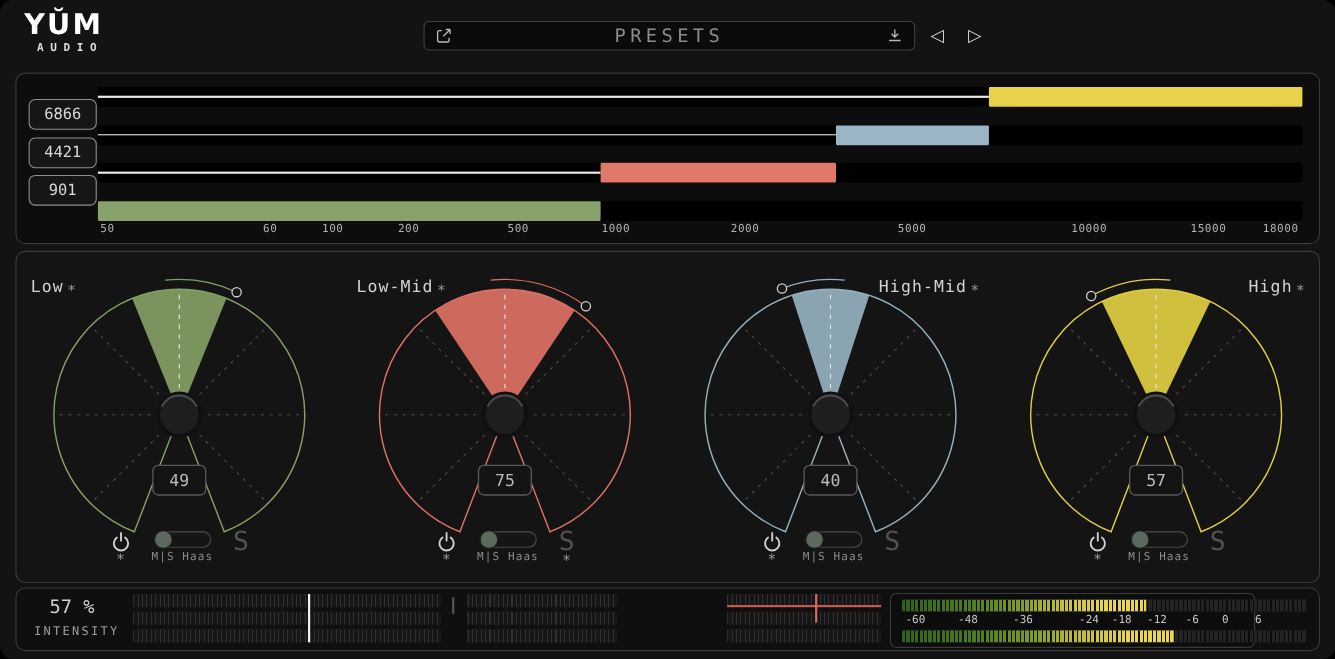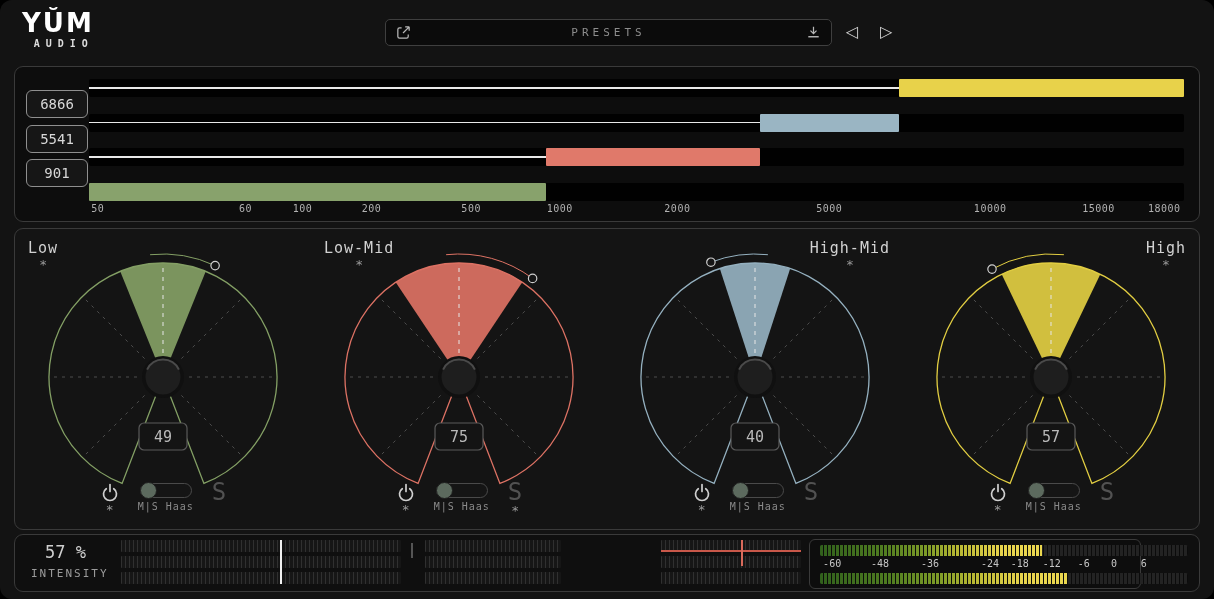--- a/index.html
+++ b/index.html
@@ -8,21 +8,21 @@
        font-family:"DejaVu Sans Mono",monospace;color:#ccc;overflow:hidden;}
 
   .panel{position:absolute;background:#0f0f0f;border:1px solid #3a3a3a;border-radius:9px;box-sizing:border-box;}
 
   
   header{position:absolute;left:0;top:0;width:100%;height:64px;}
   .brand{position:absolute;left:22px;top:9px;}
   .brand-main{font-family:"DejaVu Sans",sans-serif;font-weight:bold;font-size:26px;color:#fff;letter-spacing:2px;line-height:28px;}
   .brand-sub{font-size:10px;color:#ddd;letter-spacing:6px;text-align:right;margin-top:1px;font-weight:bold;}
   .preset-bar{position:absolute;left:385px;top:19px;width:447px;height:27px;background:#0b0b0b;border:1px solid #3f3f3f;border-radius:5px;display:flex;align-items:center;justify-content:space-between;padding:0 9px;box-sizing:border-box;}
-  .preset-label{position:absolute;left:50%;transform:translateX(-50%);font-size:11px;letter-spacing:4px;color:#8d8d8d;}
+  .preset-label{position:absolute;left:50%;transform:translateX(-50%);font-size:17px;letter-spacing:4px;color:#8d8d8d;}
   .icon-export,.icon-download{width:17px;height:17px;}
   .nav-arrow{position:absolute;top:22px;font-family:"DejaVu Sans",sans-serif;font-size:16px;color:#d2d2d2;}
   .nav-arrow.prev{left:846px;}.nav-arrow.next{left:880px;}
   .app-logo{position:absolute;right:10px;top:7px;display:flex;align-items:center;}
   .app-logo .name{font-family:"Liberation Sans",sans-serif;font-weight:700;font-size:44px;letter-spacing:-1px;color:#f5f5f5;line-height:44px;}
   .logo-bar{width:5px;height:34px;background:#f5f5f5;margin-left:4px;}
 
   
   .freq{left:14px;top:66px;width:1186px;height:156px;background:#0d0d0d;}
   .freq-rows{position:absolute;left:74px;right:15px;top:12px;height:124px;}
@@ -30,21 +30,21 @@
   .freq-line{position:absolute;left:0;top:8px;height:1.5px;background:#e8e8e8;}
   .freq-seg{position:absolute;top:0;bottom:0;border-radius:1px;}
   .freq-axis{position:absolute;left:74px;right:15px;top:136px;height:14px;}
   .freq-axis span{position:absolute;transform:translateX(-50%);font-size:10px;color:#b2b2b2;letter-spacing:.5px;}
   .xovers{position:absolute;left:11px;top:0;width:58px;height:100%;}
   .xover{position:absolute;left:0;width:62px;height:28px;background:#161616;border:1.5px solid #8f8f8f;border-radius:6px;color:#d8d8d8;font-size:14px;display:flex;align-items:center;justify-content:center;box-sizing:border-box;}
 
   
   .dials{left:14px;top:228px;width:1186px;height:302px;background:#141414;display:flex;}
   .dial-cell{position:relative;flex:1;}
-  .band-label{position:absolute;top:10px;display:flex;flex-direction:column;gap:3px;z-index:3;align-items:center;}
+  .band-label{position:absolute;top:22px;display:flex;gap:3px;z-index:3;align-items:flex-end;}
   .band-label.left{left:13px;}
   .band-label.right{right:13px;}
   .band-name{font-size:15px;color:#d2d2d2;letter-spacing:1px;}
   .ast{font-size:13px;color:#9a9a9a;line-height:9px;}
   .dial-svg{display:block;margin:22px auto 0;width:280px;height:250px;}
   .dial-controls{position:absolute;left:0;right:0;bottom:14px;display:flex;justify-content:center;align-items:flex-start;gap:18px;z-index:2;}
   .ctl{display:flex;flex-direction:column;align-items:center;gap:3px;}
   .pwr-icon{margin-top:1px;}
   .toggle{width:52px;height:15px;border:1px solid #4a4a4a;border-radius:9px;background:#151515;position:relative;box-sizing:border-box;margin-top:2px;}
   .toggle-knob{position:absolute;left:-1px;top:-2px;width:17px;height:17px;border-radius:50%;background:#5c6a5e;border:1px solid #1d1d1d;box-sizing:border-box;}
@@ -99,21 +99,21 @@
     </div>
 
     <span class="nav-arrow prev">◁</span>
     <span class="nav-arrow next">▷</span>
 
   </header>
 
   <section class="panel freq">
     <div class="xovers">
         <div class="xover" style="top: 23px;">6866</div>
-        <div class="xover" style="top: 57.7px;">5541</div>
+        <div class="xover" style="top: 57.7px;">4421</div>
         <div class="xover" style="top: 92.4px;">901</div>
       </div>
     <div class="freq-rows">
         <div class="freq-row" style="top: 0px;">
           <div class="freq-line" style="width: 74%;"></div>
           <div class="freq-seg" style="left: 74%; width: 26%; background: rgb(232, 210, 74);"></div>
         </div>
         <div class="freq-row" style="top: 34.7px;">
           <div class="freq-line" style="width: 61.3%;"></div>
           <div class="freq-seg" style="left: 61.3%; width: 12.7%; background: rgb(154, 181, 195);"></div>

